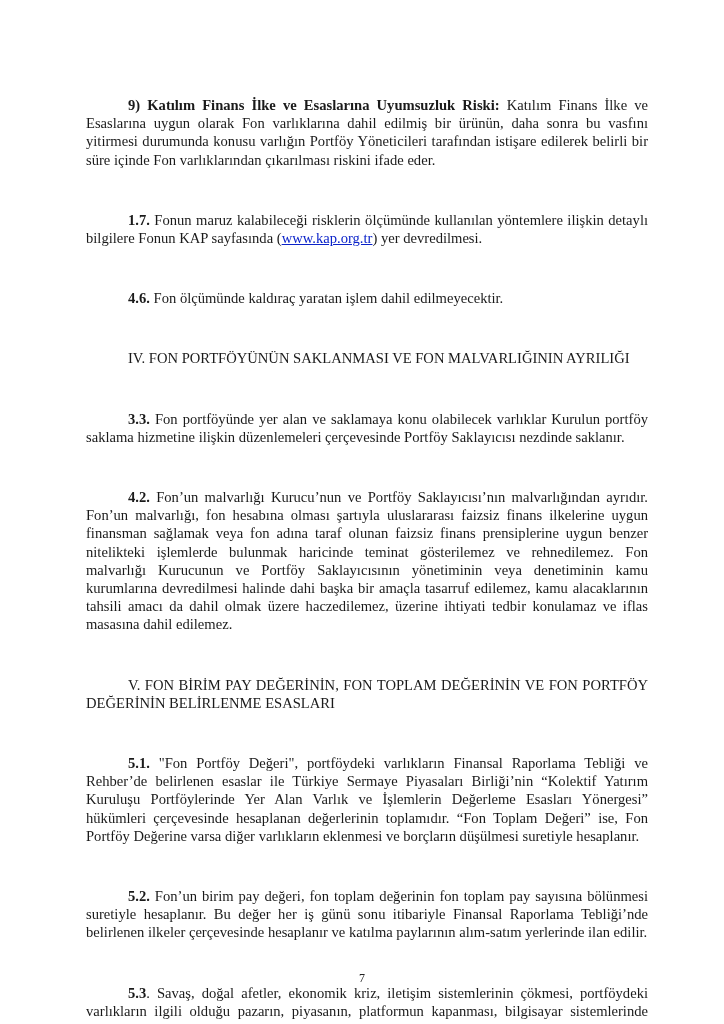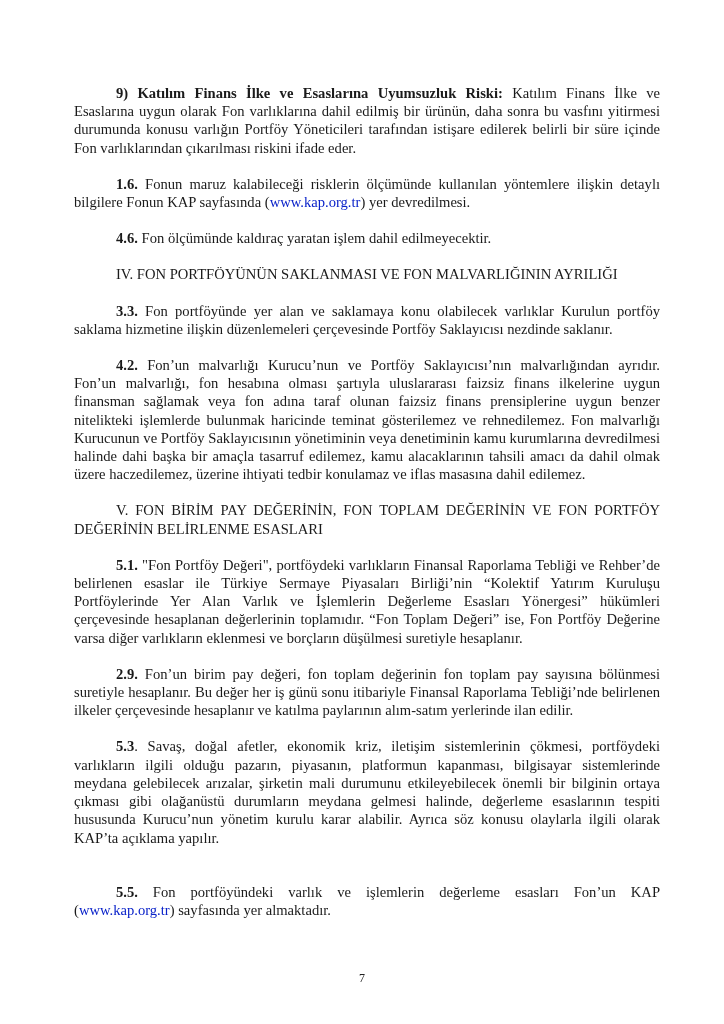--- a/index.html
+++ b/index.html
@@ -17,33 +17,34 @@
     }
     .page {
       position: absolute;
       left: 74px;
       top: 84px;
       width: 586px;
       font-size: 14.6px;
       line-height: 18.2px;
     }
     p {
-      margin: 0;
+      margin: 12px;
       text-align: justify;
       text-indent: 42px;
     }
     .gap { height: 18px; }
     b, .b { font-weight: bold; }
     .heading {
       font-weight: normal;
       text-indent: 42px;
       text-align: justify;
     }
     a.link {
       color: #0a22c9;
+      text-decoration: underline;
     }
     .page-number {
       position: absolute;
       left: 0;
       width: 724px;
       top: 971px;
       text-align: center;
       font-size: 12px;
       font-family: "Liberation Serif", serif;
       color: #222;
@@ -51,21 +52,21 @@
   </style>
 </head>
 <body>
 
 <div class="page">
 
   <p><b>9) Katılım Finans İlke ve Esaslarına Uyumsuzluk Riski:</b><span> Katılım Finans İlke ve Esaslarına uygun olarak Fon varlıklarına dahil edilmiş bir ürünün, daha sonra bu vasfını yitirmesi durumunda konusu varlığın Portföy Yöneticileri tarafından istişare edilerek belirli bir süre içinde Fon varlıklarından çıkarılması riskini ifade eder.</span></p>
 
   <div class="gap"></div>
 
-  <p><b>1.6.</b><span> Fonun maruz kalabileceği risklerin ölçümünde kullanılan yöntemlere ilişkin detaylı bilgilere Fonun KAP sayfasında (</span><a class="link">www.kap.org.tr</a><span>)  yer devredilmesi.</span></p>
+  <p><b>1.7.</b><span> Fonun maruz kalabileceği risklerin ölçümünde kullanılan yöntemlere ilişkin detaylı bilgilere Fonun KAP sayfasında (</span><a class="link">www.kap.org.tr</a><span>)  yer devredilmesi.</span></p>
 
   <div class="gap"></div>
 
   <p><b>4.6.</b><span> Fon ölçümünde kaldıraç yaratan işlem dahil edilmeyecektir.</span></p>
 
   <div class="gap"></div>
 
   <p class="heading">IV. FON PORTFÖYÜNÜN SAKLANMASI VE FON MALVARLIĞININ AYRILIĞI</p>
 
   <div class="gap"></div>
@@ -79,21 +80,21 @@
   <div class="gap"></div>
 
   <p class="heading">V. FON BİRİM PAY DEĞERİNİN, FON TOPLAM DEĞERİNİN VE FON PORTFÖY DEĞERİNİN BELİRLENME ESASLARI</p>
 
   <div class="gap"></div>
 
   <p><b>5.1.</b><span> "Fon Portföy Değeri", portföydeki varlıkların Finansal Raporlama Tebliği ve Rehber’de belirlenen esaslar ile Türkiye Sermaye Piyasaları Birliği’nin “Kolektif Yatırım Kuruluşu Portföylerinde Yer Alan Varlık ve İşlemlerin Değerleme Esasları Yönergesi” hükümleri çerçevesinde hesaplanan değerlerinin toplamıdır. “Fon Toplam Değeri” ise, Fon Portföy Değerine varsa diğer varlıkların eklenmesi ve borçların düşülmesi suretiyle hesaplanır.</span></p>
 
   <div class="gap"></div>
 
-  <p><b>2.9.</b><span> Fon’un birim pay değeri, fon toplam değerinin fon toplam pay sayısına bölünmesi suretiyle hesaplanır. Bu değer her iş günü sonu itibariyle Finansal Raporlama Tebliği’nde belirlenen ilkeler çerçevesinde hesaplanır ve katılma paylarının alım-satım yerlerinde ilan edilir.</span></p>
+  <p><b>5.2.</b><span> Fon’un birim pay değeri, fon toplam değerinin fon toplam pay sayısına bölünmesi suretiyle hesaplanır. Bu değer her iş günü sonu itibariyle Finansal Raporlama Tebliği’nde belirlenen ilkeler çerçevesinde hesaplanır ve katılma paylarının alım-satım yerlerinde ilan edilir.</span></p>
 
   <div class="gap"></div>
 
   <p><b>5.3</b><span>. Savaş, doğal afetler, ekonomik kriz, iletişim sistemlerinin çökmesi, portföydeki varlıkların ilgili olduğu pazarın, piyasanın, platformun kapanması, bilgisayar sistemlerinde meydana gelebilecek arızalar, şirketin mali durumunu etkileyebilecek önemli bir bilginin ortaya çıkması gibi olağanüstü durumların meydana gelmesi halinde, değerleme esaslarının tespiti hususunda Kurucu’nun yönetim kurulu karar alabilir. Ayrıca söz konusu olaylarla ilgili olarak KAP’ta açıklama yapılır.</span></p>
 
   <div class="gap"></div>
 
 
   <div class="gap"></div>
 

